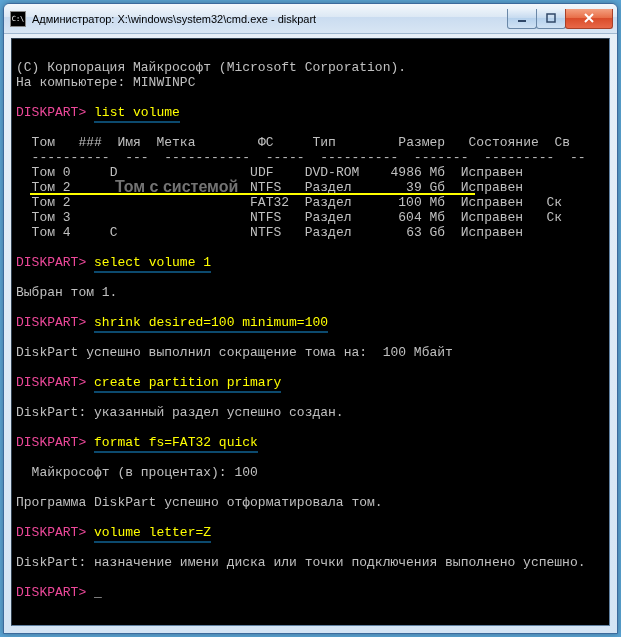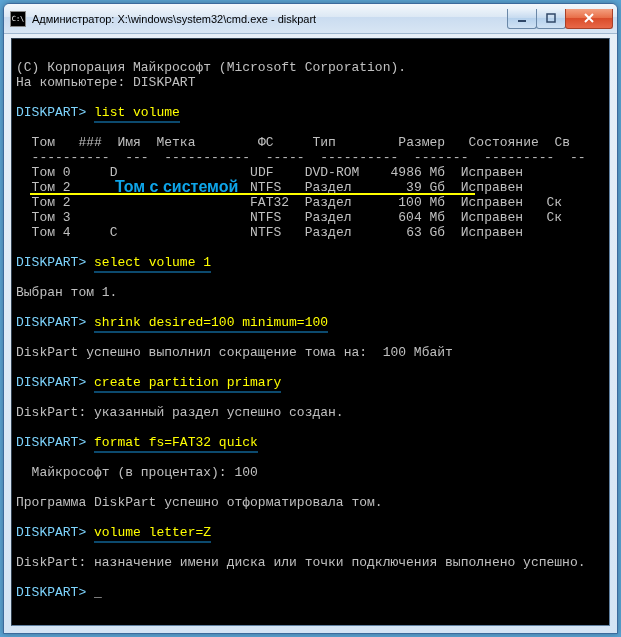--- a/index.html
+++ b/index.html
@@ -91,28 +91,28 @@
     position: relative;
   }
   .console {
     font-family: Consolas, "Courier New", monospace;
     font-size: 13px;
     line-height: 15px;
     color: #c0c0c0;
     padding: 6px 4px;
     white-space: pre;
   }
-  .prompt { color: #7dd3fc; }
+  .prompt { color: #ec4899; }
   .cmd {
     color: #ffff00;
     border-bottom: 2px solid #0c4a6e;
     padding-bottom: 1px;
   }
   .annot {
-    color: #0ea5e9;
+    color: #737373;
     font-weight: bold;
     position: absolute;
   }
   .hl-line {
     position: absolute;
     height: 2px;
     background: #ffff00;
   }
 </style>
 </head>
@@ -138,21 +138,21 @@
         <svg width="12" height="10">
             <path d="M2 1 L10 9 M10 1 L2 9" stroke="#fff" stroke-width="2"></path>
           </svg>
       </div>
     </div>
   </div>
 
   <div class="console-wrap">
     <div class="console">
 <span>(C) Корпорация Майкрософт (Microsoft Corporation).</span>
-<span>На компьютере: DISKPART</span>
+<span>На компьютере: MINWINPC</span>
 
 <span class="prompt">DISKPART&gt;</span> <span class="cmd">list volume</span>
 
   <span>Том</span>   <span>###</span>  <span>Имя</span>  <span>Метка</span>        <span>ФС</span>     <span>Тип</span>        <span>Размер</span>   <span>Состояние</span>  <span>Св</span>
   ----------  ---  -----------  -----  ----------  -------  ---------  --
   <span><span>Том 0</span>     <span>D</span>                 <span>UDF</span>    <span>DVD-ROM</span>    <span>4986 Мб</span>  <span>Исправен</span></span>
   <span><span>Том 2</span>                       <span>NTFS</span>   <span>Раздел</span>       <span>39 Gб</span>  <span>Исправен</span></span>
   <span><span>Том 2</span>                       <span>FAT32</span>  <span>Раздел</span>      <span>100 Мб</span>  <span>Исправен</span>   <span>Ск</span></span>
   <span><span>Том 3</span>                       <span>NTFS</span>   <span>Раздел</span>      <span>604 Мб</span>  <span>Исправен</span>   <span>Ск</span></span>
   <span><span>Том 4</span>     <span>C</span>                 <span>NTFS</span>   <span>Раздел</span>       <span>63 Gб</span>  <span>Исправен</span></span>

